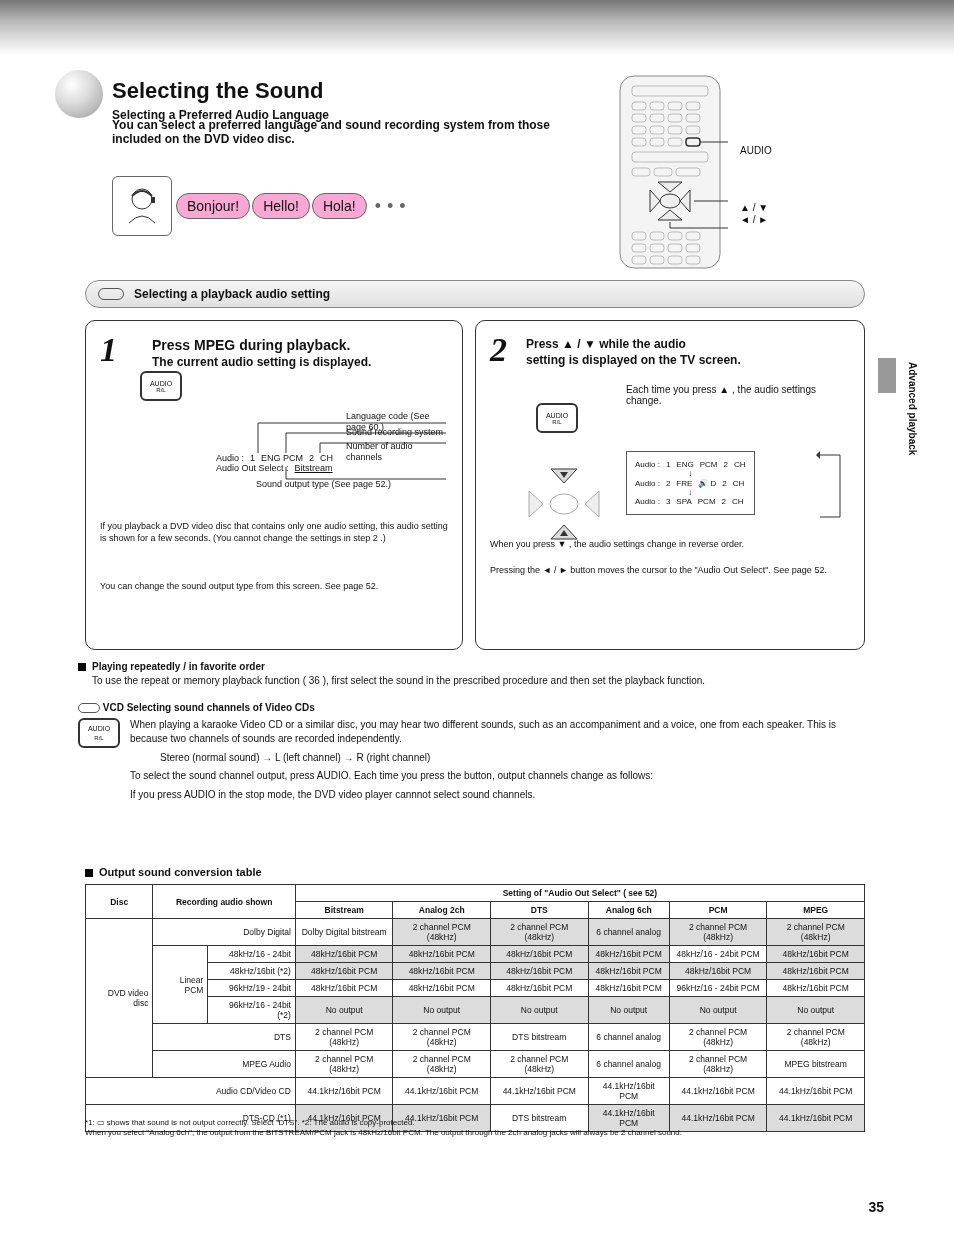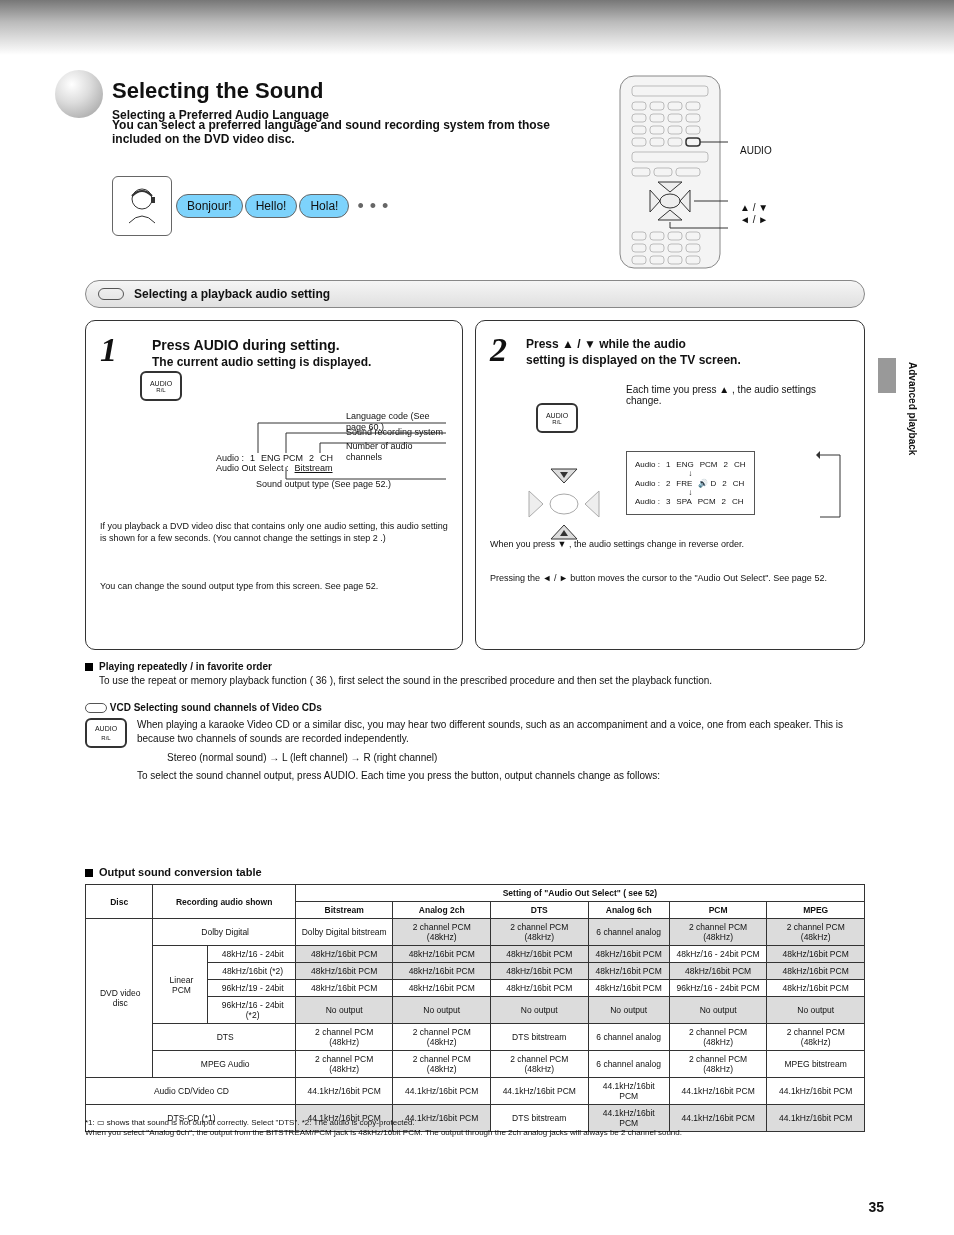--- a/index.html
+++ b/index.html
@@ -8,21 +8,21 @@
 .top-gradient{position:absolute;top:0;left:0;right:0;height:55px;background:linear-gradient(to bottom,#777 0%,#bbb 40%,#fff 100%)}
 .sphere{position:absolute;top:70px;left:55px;width:48px;height:48px;border-radius:50%;background:radial-gradient(circle at 35% 30%,#fff 0%,#ddd 40%,#999 100%)}
 .title{position:absolute;top:78px;left:112px}
 .title .main{font-size:22px;font-weight:bold}
 .title .sub{font-size:12px;font-weight:bold;margin-top:4px}
 .intro{position:absolute;top:118px;left:112px;font-size:12px;font-weight:bold;width:440px}
 .bubbles{position:absolute;top:176px;left:112px}
 .bubbles .row{display:flex;align-items:center;gap:0}
 .avatar{width:60px;height:60px;border:1px solid #666;border-radius:6px;margin-right:4px;display:flex;align-items:center;justify-content:center}
 .avatar svg{width:50px;height:50px}
-.bubble{border:1px solid #666;border-radius:18px;padding:4px 10px;font-size:12px;margin-right:2px;background:#7dd3fc}
+.bubble{border:1px solid #666;border-radius:18px;padding:4px 10px;font-size:14px;margin-right:2px;background:#f9a8d4}
 .dots{margin-left:6px;font-size:18px;color:#666;letter-spacing:6px}
 .remote{position:absolute;top:72px;left:610px;width:120px;height:200px}
 .remote svg{width:120px;height:200px}
 .remote-label{position:absolute;font-size:10px}
 .rlbl1{top:145px;left:740px}
 .rlbl2{top:202px;left:740px}
 .rlbl3{top:214px;left:740px}
 .bar{position:absolute;top:280px;left:85px;width:780px;height:28px;border:1px solid #888;border-radius:14px;background:linear-gradient(to bottom,#f5f5f5,#e0e0e0);display:flex;align-items:center;padding-left:12px;gap:10px}
 .pill{width:26px;height:12px;border:1px solid #555;border-radius:6px}
 .bar-text{font-size:12px;font-weight:bold}
@@ -40,33 +40,33 @@
 .osd1{top:132px;left:130px;width:220px}
 .osd-line{display:flex;gap:6px}
 .osd-line span{display:inline-block}
 .annot{position:absolute;font-size:9px;line-height:1.25}
 .note-frag{position:absolute;font-size:9px;line-height:1.3}
 .black-sq{display:inline-block;width:8px;height:8px;background:#000;margin-right:6px;vertical-align:middle}
 .tri{font-family:Arial}
 .table-title{position:absolute;top:866px;left:85px;font-size:11px;font-weight:bold}
 .out-table{position:absolute;top:884px;left:85px;border-collapse:collapse;width:780px;font-size:8.5px}
 .out-table th,.out-table td{border:1px solid #333;padding:3px 4px;text-align:center;vertical-align:middle}
-.out-table .rowhead{text-align:center;padding-left:6px}
+.out-table .rowhead{text-align:right;padding-left:6px}
 .shade{background:#dcdcdc}
 .table-note{position:absolute;top:1118px;left:85px;font-size:8px;line-height:1.3;width:740px}
 .pagenum{position:absolute;bottom:20px;right:70px;font-size:14px;font-weight:bold}
 .side-lbl{position:absolute;top:362px;right:36px;writing-mode:vertical-rl;font-size:10px;font-weight:bold}
 .side-bar{position:absolute;top:358px;right:58px;width:18px;height:35px;background:#999}
 .audbtn-sub{font-size:6px}
 .step2-text{font-size:12px;font-weight:bold;margin-left:36px;margin-top:-34px;line-height:1.3}
 .box2 .annot-right{position:absolute;top:63px;left:150px;font-size:10px}
 .osd2{position:absolute;top:130px;left:150px;border:1px solid #555;padding:6px 8px;font-size:8px;background:#fff}
 .osd2 .line{display:flex;gap:6px;align-items:center;margin:2px 0}
 .arrow-down{font-size:8px;line-height:0.7;text-align:center}
-.sect-after{position:absolute;top:660px;left:85px;width:780px;font-size:10px;line-height:1.35}
+.sect-after{position:absolute;top:660px;left:78px;width:780px;font-size:10px;line-height:1.35}
 .sect-after b{font-weight:bold}
 </style>
 </head>
 <body>
 
 <div class="page">
   <div class="top-gradient"></div>
   <div class="sphere"></div>
 
   <div class="title">
@@ -152,21 +152,21 @@
   <div class="remote-label rlbl2">▲ / ▼</div>
   <div class="remote-label rlbl3">◄ / ►</div>
 
   <div class="bar">
     <span class="pill"></span>
     <span class="bar-text">Selecting a playback audio setting</span>
   </div>
 
   <div class="box box1">
     <div class="stepnum">1</div>
-    <div class="step-main">Press AUDIO during setting.</div>
+    <div class="step-main">Press MPEG during playback.</div>
     <div class="step-sub">The current audio setting is displayed.</div>
     <div class="audio-btn">
       <span>AUDIO</span>
       <span class="audbtn-sub">R/L</span>
     </div>
     <div class="osd osd1">
       <div class="osd-line">
         <span>Audio :</span>
         <span>1</span>
         <span>ENG  PCM</span>
@@ -249,37 +249,38 @@
           <span>PCM</span>
           <span>2</span>
           <span>CH</span>
         </div>
     </div>
     <svg style="position:absolute;top:130px;left:340px;width:30px;height:70px">
         <path d="M4 4 L24 4 L24 66 L4 66" fill="none" stroke="#333"></path>
         <polygon points="4,0 4,8 0,4" fill="#333"></polygon>
       </svg>
     <div class="note-frag" style="top:218px;left:14px;width:360px">When you press ▼ , the audio settings change in reverse order.</div>
-    <div class="note-frag" style="top:252px;left:14px;width:360px">Pressing the ◄ / ► button moves the cursor to the "Audio Out Select". See page 52.</div>
+    <div class="note-frag" style="top:244px;left:14px;width:360px">Pressing the ◄ / ► button moves the cursor to the "Audio Out Select". See page 52.</div>
   </div>
 
   <div class="sect-after">
     <div><span class="black-sq"></span><b>Playing repeatedly / in favorite order</b></div>
     <div style="margin-left:14px">To use the repeat or memory playback function ( 36 ), first select the sound in the prescribed procedure and then set the playback function.</div>
     <br>
     <div><span class="pill" style="width:22px;height:10px;display:inline-block;vertical-align:middle"></span> <b>VCD  Selecting sound channels of Video CDs</b></div>
     <div style="display:flex;gap:10px;margin-top:4px">
       <div style="width:42px;height:30px;border:2px solid #333;border-radius:6px;display:flex;flex-direction:column;align-items:center;justify-content:center;font-size:7px;flex-shrink:0">
         <span>AUDIO</span>
           <span class="audbtn-sub">R/L</span>
       </div>
       <div style="flex:1">
         <div>When playing a karaoke Video CD or a similar disc, you may hear two different sounds, such as an accompaniment and a voice, one from each speaker. This is because two channels of sounds are recorded independently.</div>
         <div style="margin:6px 0 0 30px">Stereo (normal sound)  →  L (left channel)  →  R (right channel)</div>
         <div style="margin-top:4px">To select the sound channel output, press AUDIO. Each time you press the button, output channels change as follows:</div>
+        <div style="margin-top:6px">If you press AUDIO in the stop mode, the DVD video player cannnot select sound channels.</div>
       </div>
     </div>
   </div>
 
   <div class="table-title"><span class="black-sq"></span><span>Output sound conversion table</span></div>
 
   <table class="out-table">
     <thead>
       <tr>
         <th rowspan="2">Disc</th>

